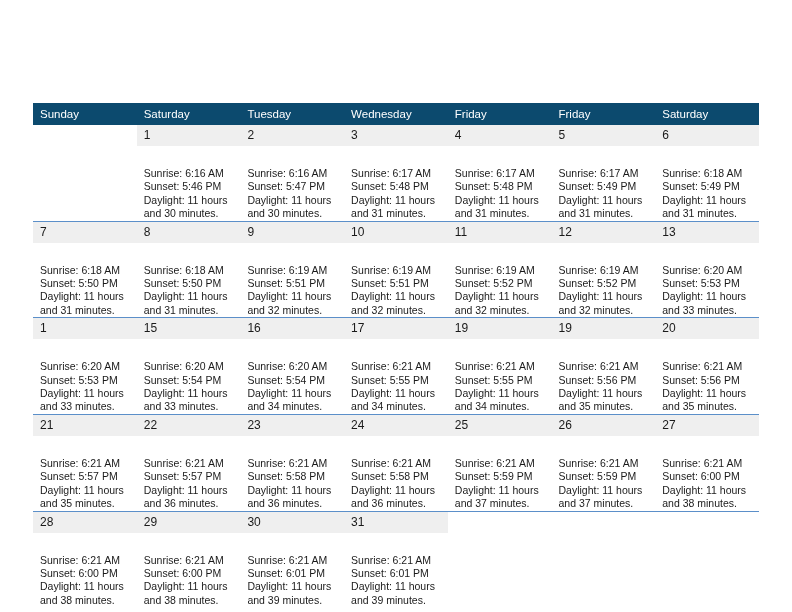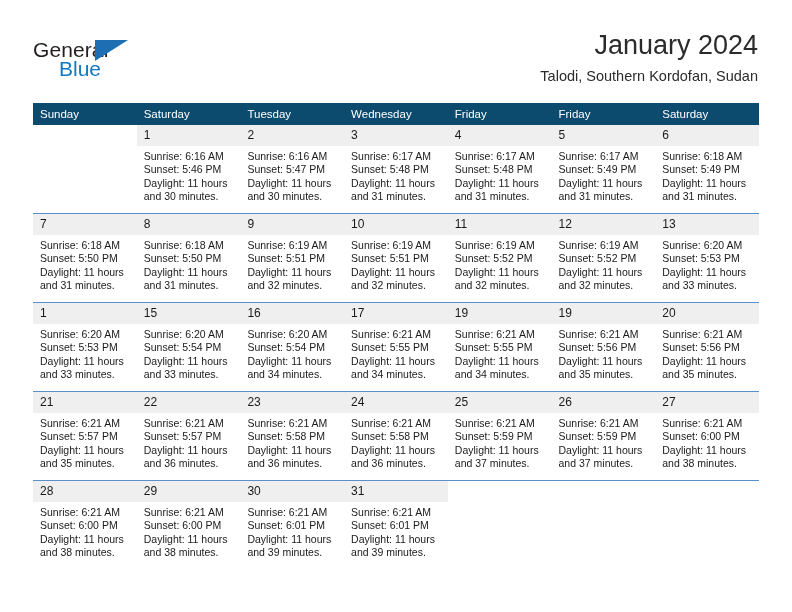--- a/index.html
+++ b/index.html
@@ -127,48 +127,34 @@
     line-height: 15px;
     box-sizing: content-box;
   }
   td.blank {
     background: #ffffff;
   }
   td.blank .daynum {
     background: #ffffff;
   }
   .details {
-    padding: 4px 6px 0 7px;
+    padding: 21px 6px 0 7px;
     font-size: 10.5px;
     line-height: 13.4px;
     color: #1a1a1a;
   }
   .details div {
     white-space: nowrap;
   }
 </style>
 </head>
 <body>
 
 <div class="page">
 
-  <div class="top">
-
-    <div class="logo">
-      <span class="logo-general">General</span>
-      <span class="logo-triangle"></span>
-      <span class="logo-blue">Blue</span>
-    </div>
-
-    <div class="title-block">
-      <div class="cal-title">January 2024</div>
-      <div class="cal-subtitle">Talodi, Southern Kordofan, Sudan</div>
-    </div>
-
-  </div>
 
   <table class="calendar">
     <colgroup>
       <col>
         <col>
         <col>
         <col>
         <col>
         <col>
         <col>

